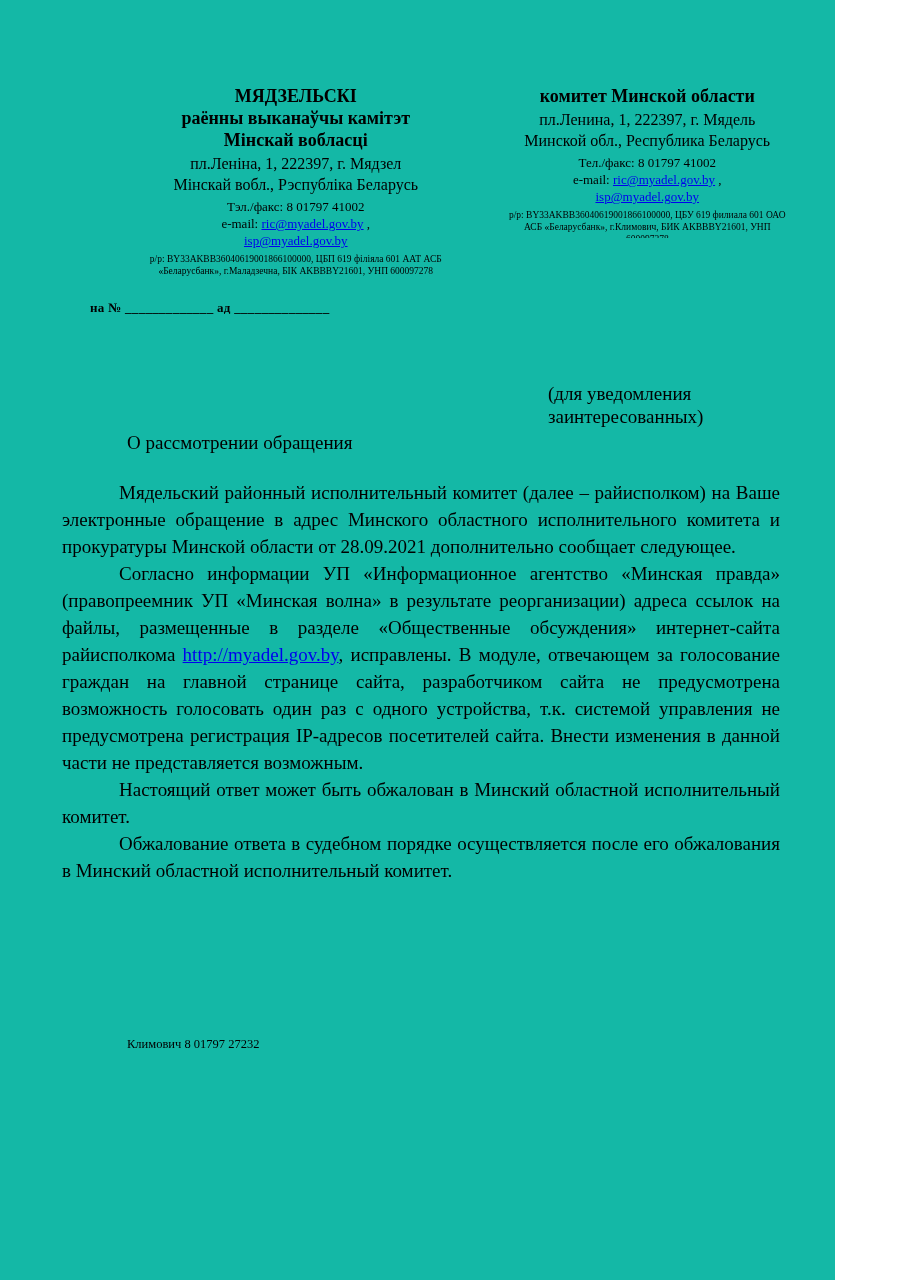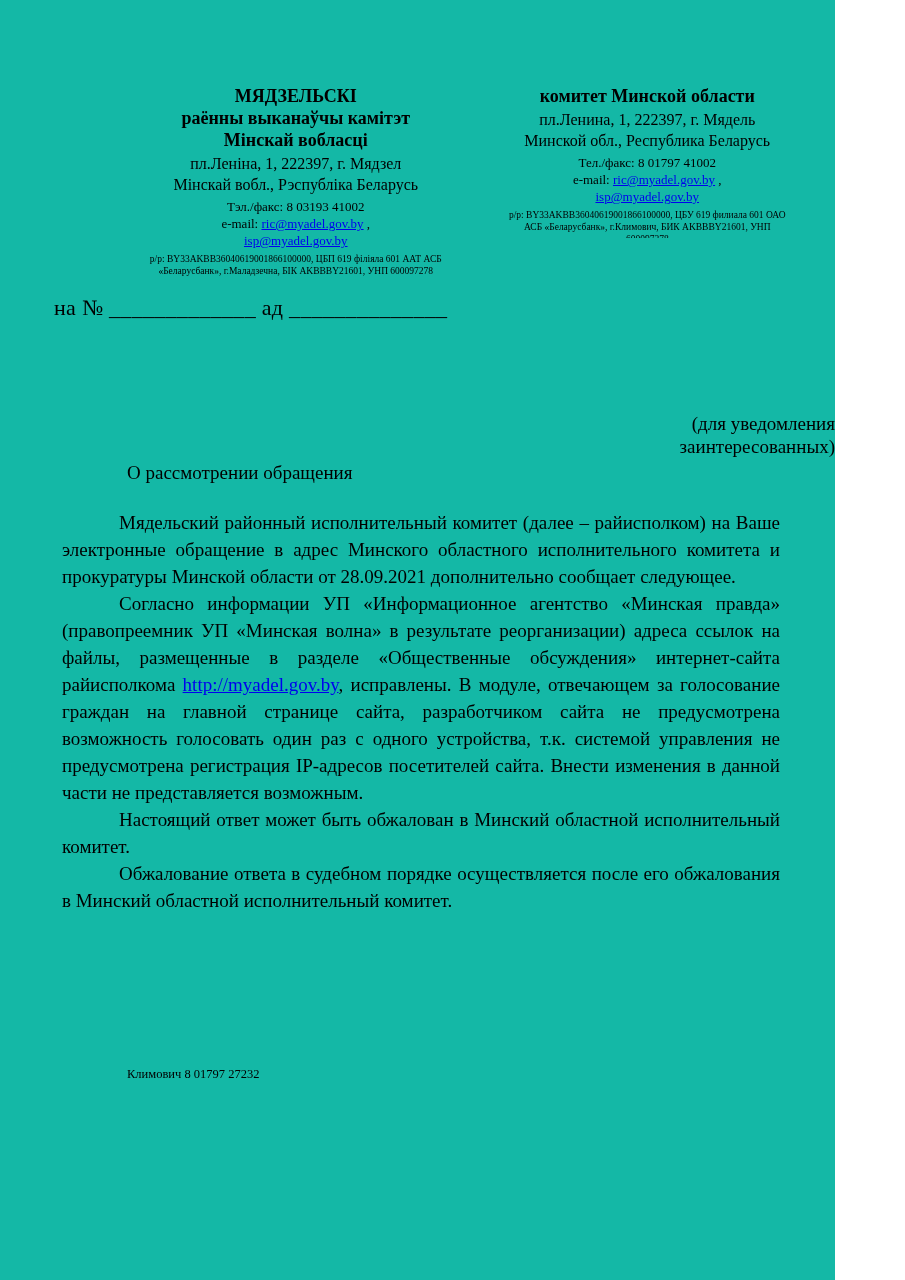--- a/index.html
+++ b/index.html
@@ -13,23 +13,23 @@
   .lh-col { width:362px; text-align:center; }
   .org-line { font-weight:bold; font-size:18px; line-height:22px; }
   .addr-block { margin-top:2px; }
   .addr-line { font-size:16px; line-height:21px; }
   .contact-block { margin-top:3px; font-size:13px; line-height:17px; }
   a.lnk, .lnk { color:#0000EE; text-decoration:underline; cursor:pointer; }
   .bank-block { margin-top:4px; font-size:9.5px; line-height:12px; }
   .bank-line { white-space:nowrap; }
   .bank-clipped { height:29px; overflow:hidden; }
   
-  .ref-line { margin:20px 0 0 54px; font-size:22px; line-height:22px; letter-spacing:0.3px; }
+  .ref-line { margin:20px 0 0 90px; font-size:13px; line-height:22px; letter-spacing:0.3px;font-weight:bold; }
   
-  .notice { margin:93px 0 0 548px; font-size:19px; line-height:23px;text-align:right; }
+  .notice { margin:63px 0 0 548px; font-size:19px; line-height:23px; }
   
   .subject { margin:3px 0 0 127px; font-size:19px; line-height:23px; }
   
   .body-text { margin:25px 55px 0 62px; font-size:19px; line-height:27px; text-align:justify; }
   .body-text p { margin:0; text-indent:57px; }
   
   .signature { display:flex; margin:70px 0 0 127px; font-size:19px; line-height:24px; }
   .sig-name { margin-left:305px; }
   
   .footer { margin:152px 0 0 127px; font-size:12.5px; line-height:16px; }
@@ -43,21 +43,21 @@
 
     <div class="lh-col">
       <div class="org-line">МЯДЗЕЛЬСКІ</div>
       <div class="org-line">раённы выканаўчы камітэт</div>
       <div class="org-line">Мінскай вобласці</div>
       <div class="addr-block">
         <div class="addr-line">пл.Леніна, 1, 222397, г. Мядзел</div>
         <div class="addr-line">Мінскай вобл., Рэспубліка Беларусь</div>
       </div>
       <div class="contact-block">
-        <div>Тэл./факс: 8 03193 41002</div>
+        <div>Тэл./факс: 8 01797 41002</div>
         <div><span>e-mail: </span><a class="lnk">ric@myadel.gov.by</a><span> ,</span></div>
         <div><a class="lnk">isp@myadel.gov.by</a></div>
       </div>
       <div class="bank-block">
         <div class="bank-line">р/р: BY33AKBB36040619001866100000, ЦБП 619 філіяла 601 ААТ АСБ</div>
         <div class="bank-line">«Беларусбанк», г.Маладзечна, БІК AKBBBY21601, УНП 600097278</div>
       </div>
     </div>
 
     <div class="lh-col">

